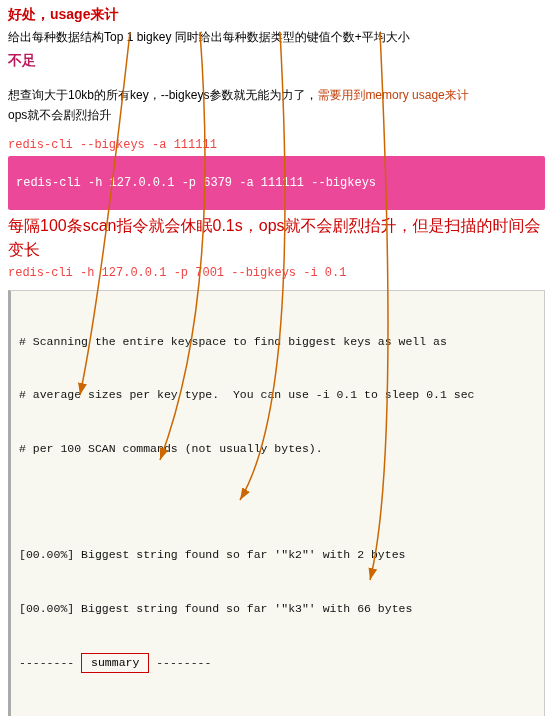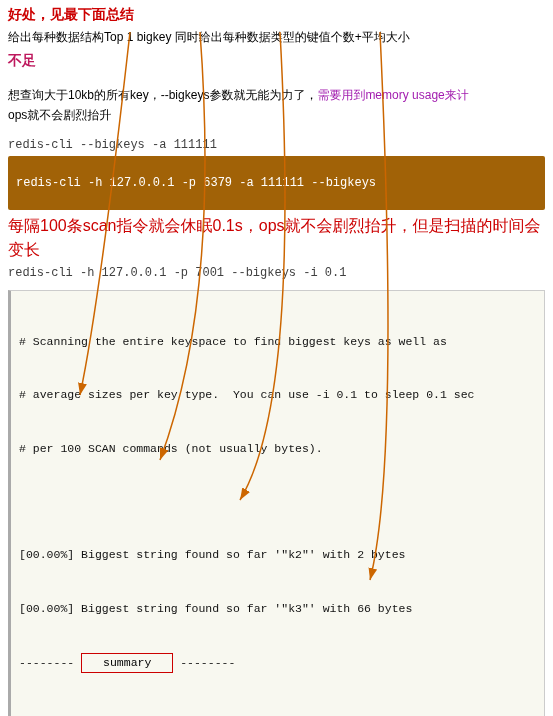--- a/index.html
+++ b/index.html
@@ -40,46 +40,46 @@
 
     .desc-line {
       font-family: Arial, sans-serif;
       font-size: 12px;
       color: #000;
       margin-bottom: 2px;
       line-height: 1.5;
     }
 
     .desc-line .highlight-orange {
-      color: #a21caf;
+      color: #c2410c;
     }
 
     .highlight-row {
       display: flex;
       flex-direction: row;
       align-items: flex-start;
       flex-wrap: wrap;
       margin-bottom: 2px;
     }
 
     .command-box {
-      background: #a16207;
+      background: #ec4899;
       color: #ffffff;
       font-family: 'Courier New', Courier, monospace;
       font-size: 12px;
       padding: 20px 8px;
       margin: 4px 0;
       display: block;
       border-radius: 2px;
     }
 
     .plain-command {
       font-family: 'Courier New', Courier, monospace;
       font-size: 12px;
-      color: #404040;
+      color: #ef4444;
       margin: 4px 0;
       display: block;
     }
 
     .warning-line {
       color: #cc0000;
       font-family: Liberation Sans, sans-serif;
       font-size: 16px;
       margin-bottom: 2px;
       line-height: 1.5;
@@ -97,42 +97,42 @@
       line-height: 1.55;
       white-space: pre;
     }
 
     .summary-label {
       display: inline-block;
       border: 1.5px solid #cc0000;
       color: #000;
       font-family: 'Courier New', Courier, monospace;
       font-size: 11.5px;
-      padding: 0 14px;
+      padding: 0 2px;
     }
 
     .terminal-line {
       display: block;
       white-space: pre;
     }
 
     .arrow-container {
       position: absolute;
       top: 0; left: 0;
       width: 100%;
       height: 100%;
       pointer-events: none;
     }
   </style>
 </head>
 <body>
 
 <div class="page-container">
 
-  <div class="section-header-red">好处，见最下面总结</div>
+  <div class="section-header-red">好处，usage来计</div>
 
   <div class="desc-line highlight-row">
     <span>给出每种数据结构Top 1 bigkey    同时给出每种数据类型的键值个数+平均大小</span>
   </div>
 
   <div class="section-header-orange">不足</div>
 
   <div class="desc-line">
     <span>想查询大于10kb的所有key，--bigkeys参数就无能为力了，<span class="highlight-orange">需要用到memory usage来计</span></span>
   </div>

